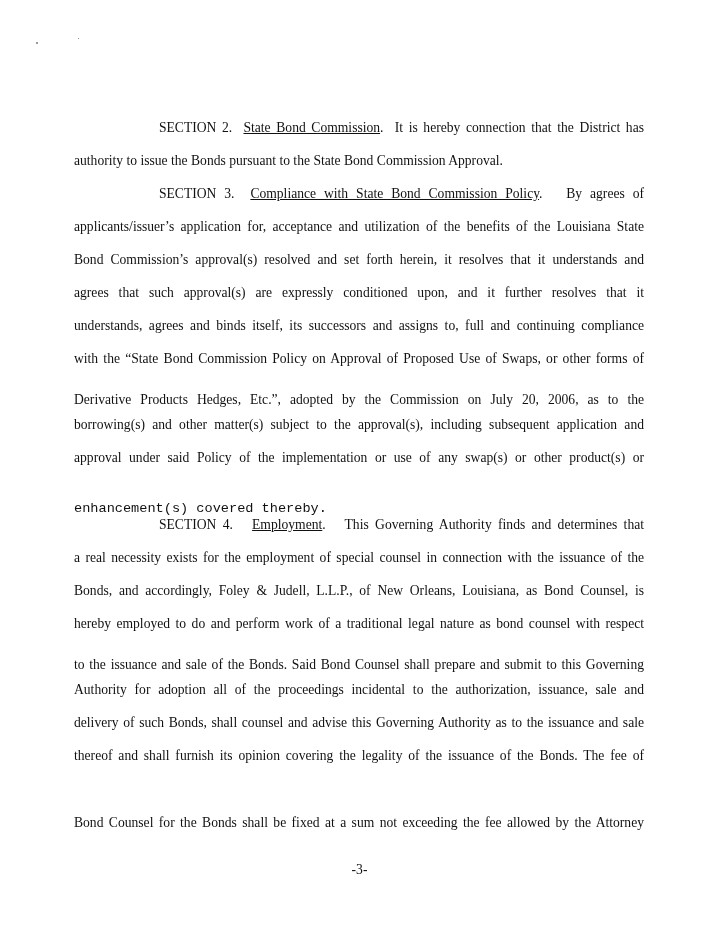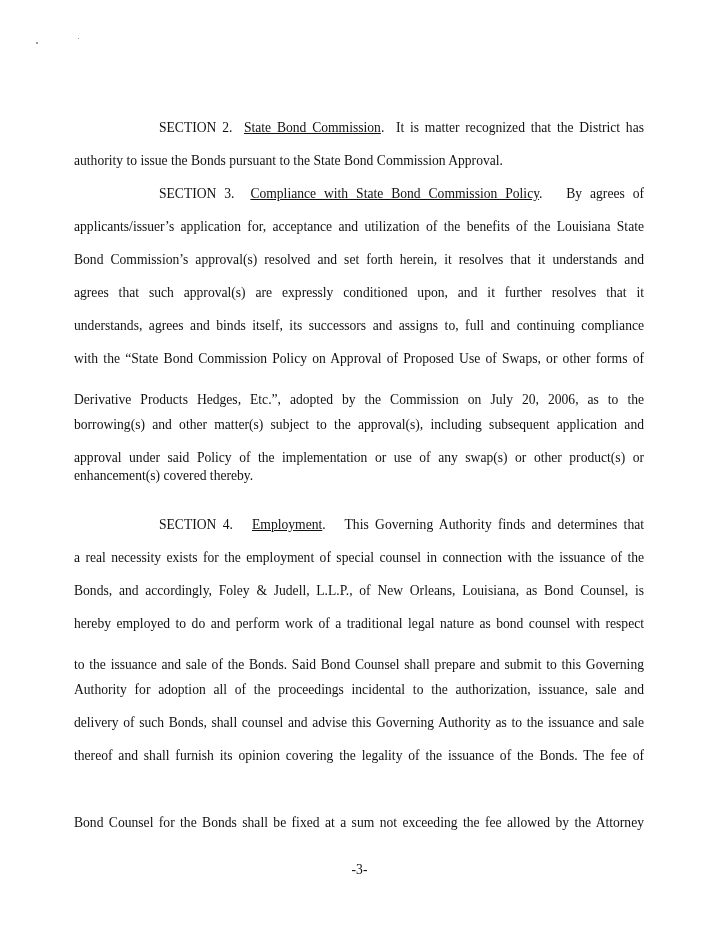--- a/index.html
+++ b/index.html
@@ -17,40 +17,40 @@
 <body>
 
 <div>
   <span class="speck" style="left:36px;top:42px;"></span>
   <span class="speck" style="left:78px;top:38px;width:1px;height:1px;"></span>
 
   <div>
     <div class="line indent" style="top:120px;">
       <span>SECTION 2.</span>&nbsp;
       <span class="u">State Bond Commission</span>.&nbsp;
-      <span>It is matter recognized that the District has</span>
+      <span>It is hereby connection that the District has</span>
     </div>
     <div class="line last" style="top:153px;">authority to issue the Bonds pursuant to the State Bond Commission Approval.</div>
   </div>
 
   <div>
     <div class="line indent" style="top:186px;">
       <span>SECTION 3.</span>&nbsp;
       <span class="u">Compliance with State Bond Commission Policy</span>.&nbsp;&nbsp;
       <span>By agrees of</span>
     </div>
     <div class="line" style="top:219px;">applicants/issuer’s application for, acceptance and utilization of the benefits of the Louisiana State</div>
     <div class="line" style="top:252px;">Bond Commission’s approval(s) resolved and set forth herein, it resolves that it understands and</div>
     <div class="line" style="top:285px;">agrees that such approval(s) are expressly conditioned upon, and it further resolves that it</div>
     <div class="line" style="top:318px;">understands, agrees and binds itself, its successors and assigns to, full and continuing compliance</div>
     <div class="line" style="top:351px;">with the “State Bond Commission Policy on Approval of Proposed Use of Swaps, or other forms of</div>
     <div class="line" style="top:392px;">Derivative Products Hedges, Etc.”, adopted by the Commission on July 20, 2006, as to the</div>
     <div class="line" style="top:417px;">borrowing(s) and other matter(s) subject to the approval(s), including subsequent application and</div>
     <div class="line" style="top:450px;">approval under said Policy of the implementation or use of any swap(s) or other product(s) or</div>
-    <div class="line last" style="top:468px;">enhancement(s) covered thereby.</div>
+    <div class="line last" style="top:501px;font-family:Liberation Mono, monospace;">enhancement(s) covered thereby.</div>
   </div>
 
   <div>
     <div class="line indent" style="top:517px;">
       <span>SECTION 4.</span>&nbsp;&nbsp;
       <span class="u">Employment</span>.&nbsp;&nbsp;
       <span>This Governing Authority finds and determines that</span>
     </div>
     <div class="line" style="top:550px;">a real necessity exists for the employment of special counsel in connection with the issuance of the</div>
     <div class="line" style="top:583px;">Bonds, and accordingly, Foley &amp; Judell, L.L.P., of New Orleans, Louisiana, as Bond Counsel, is</div>

